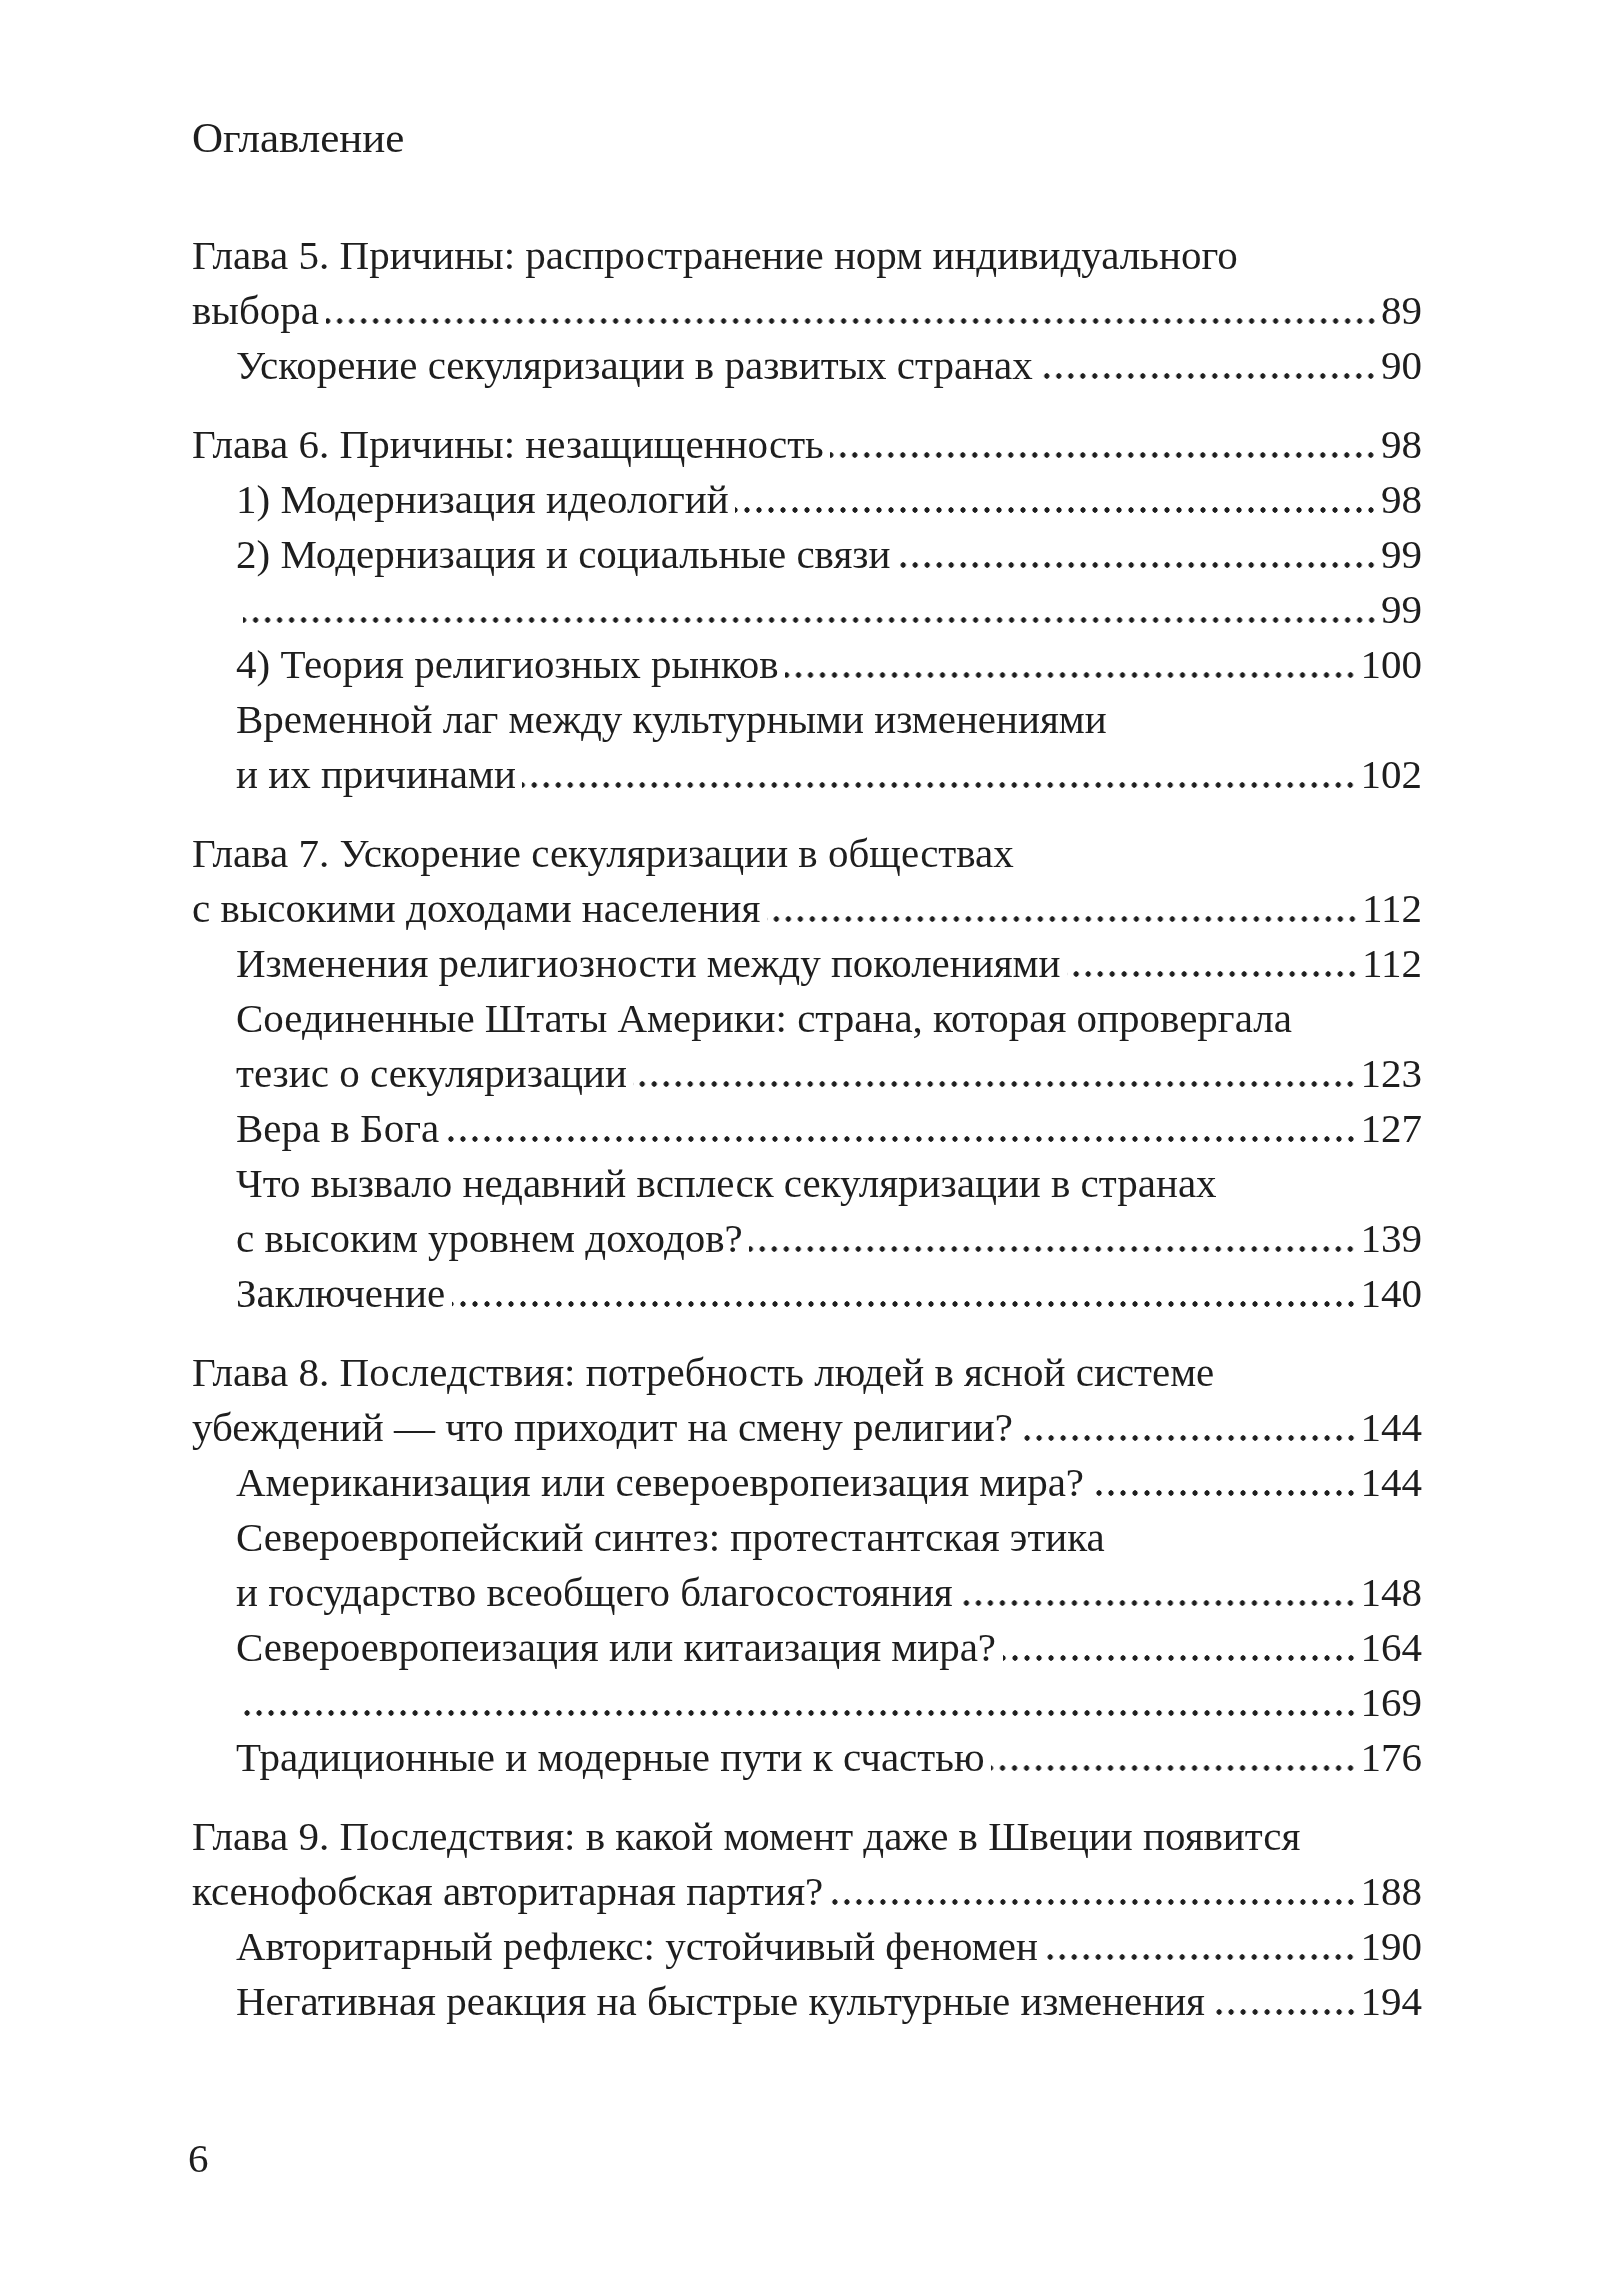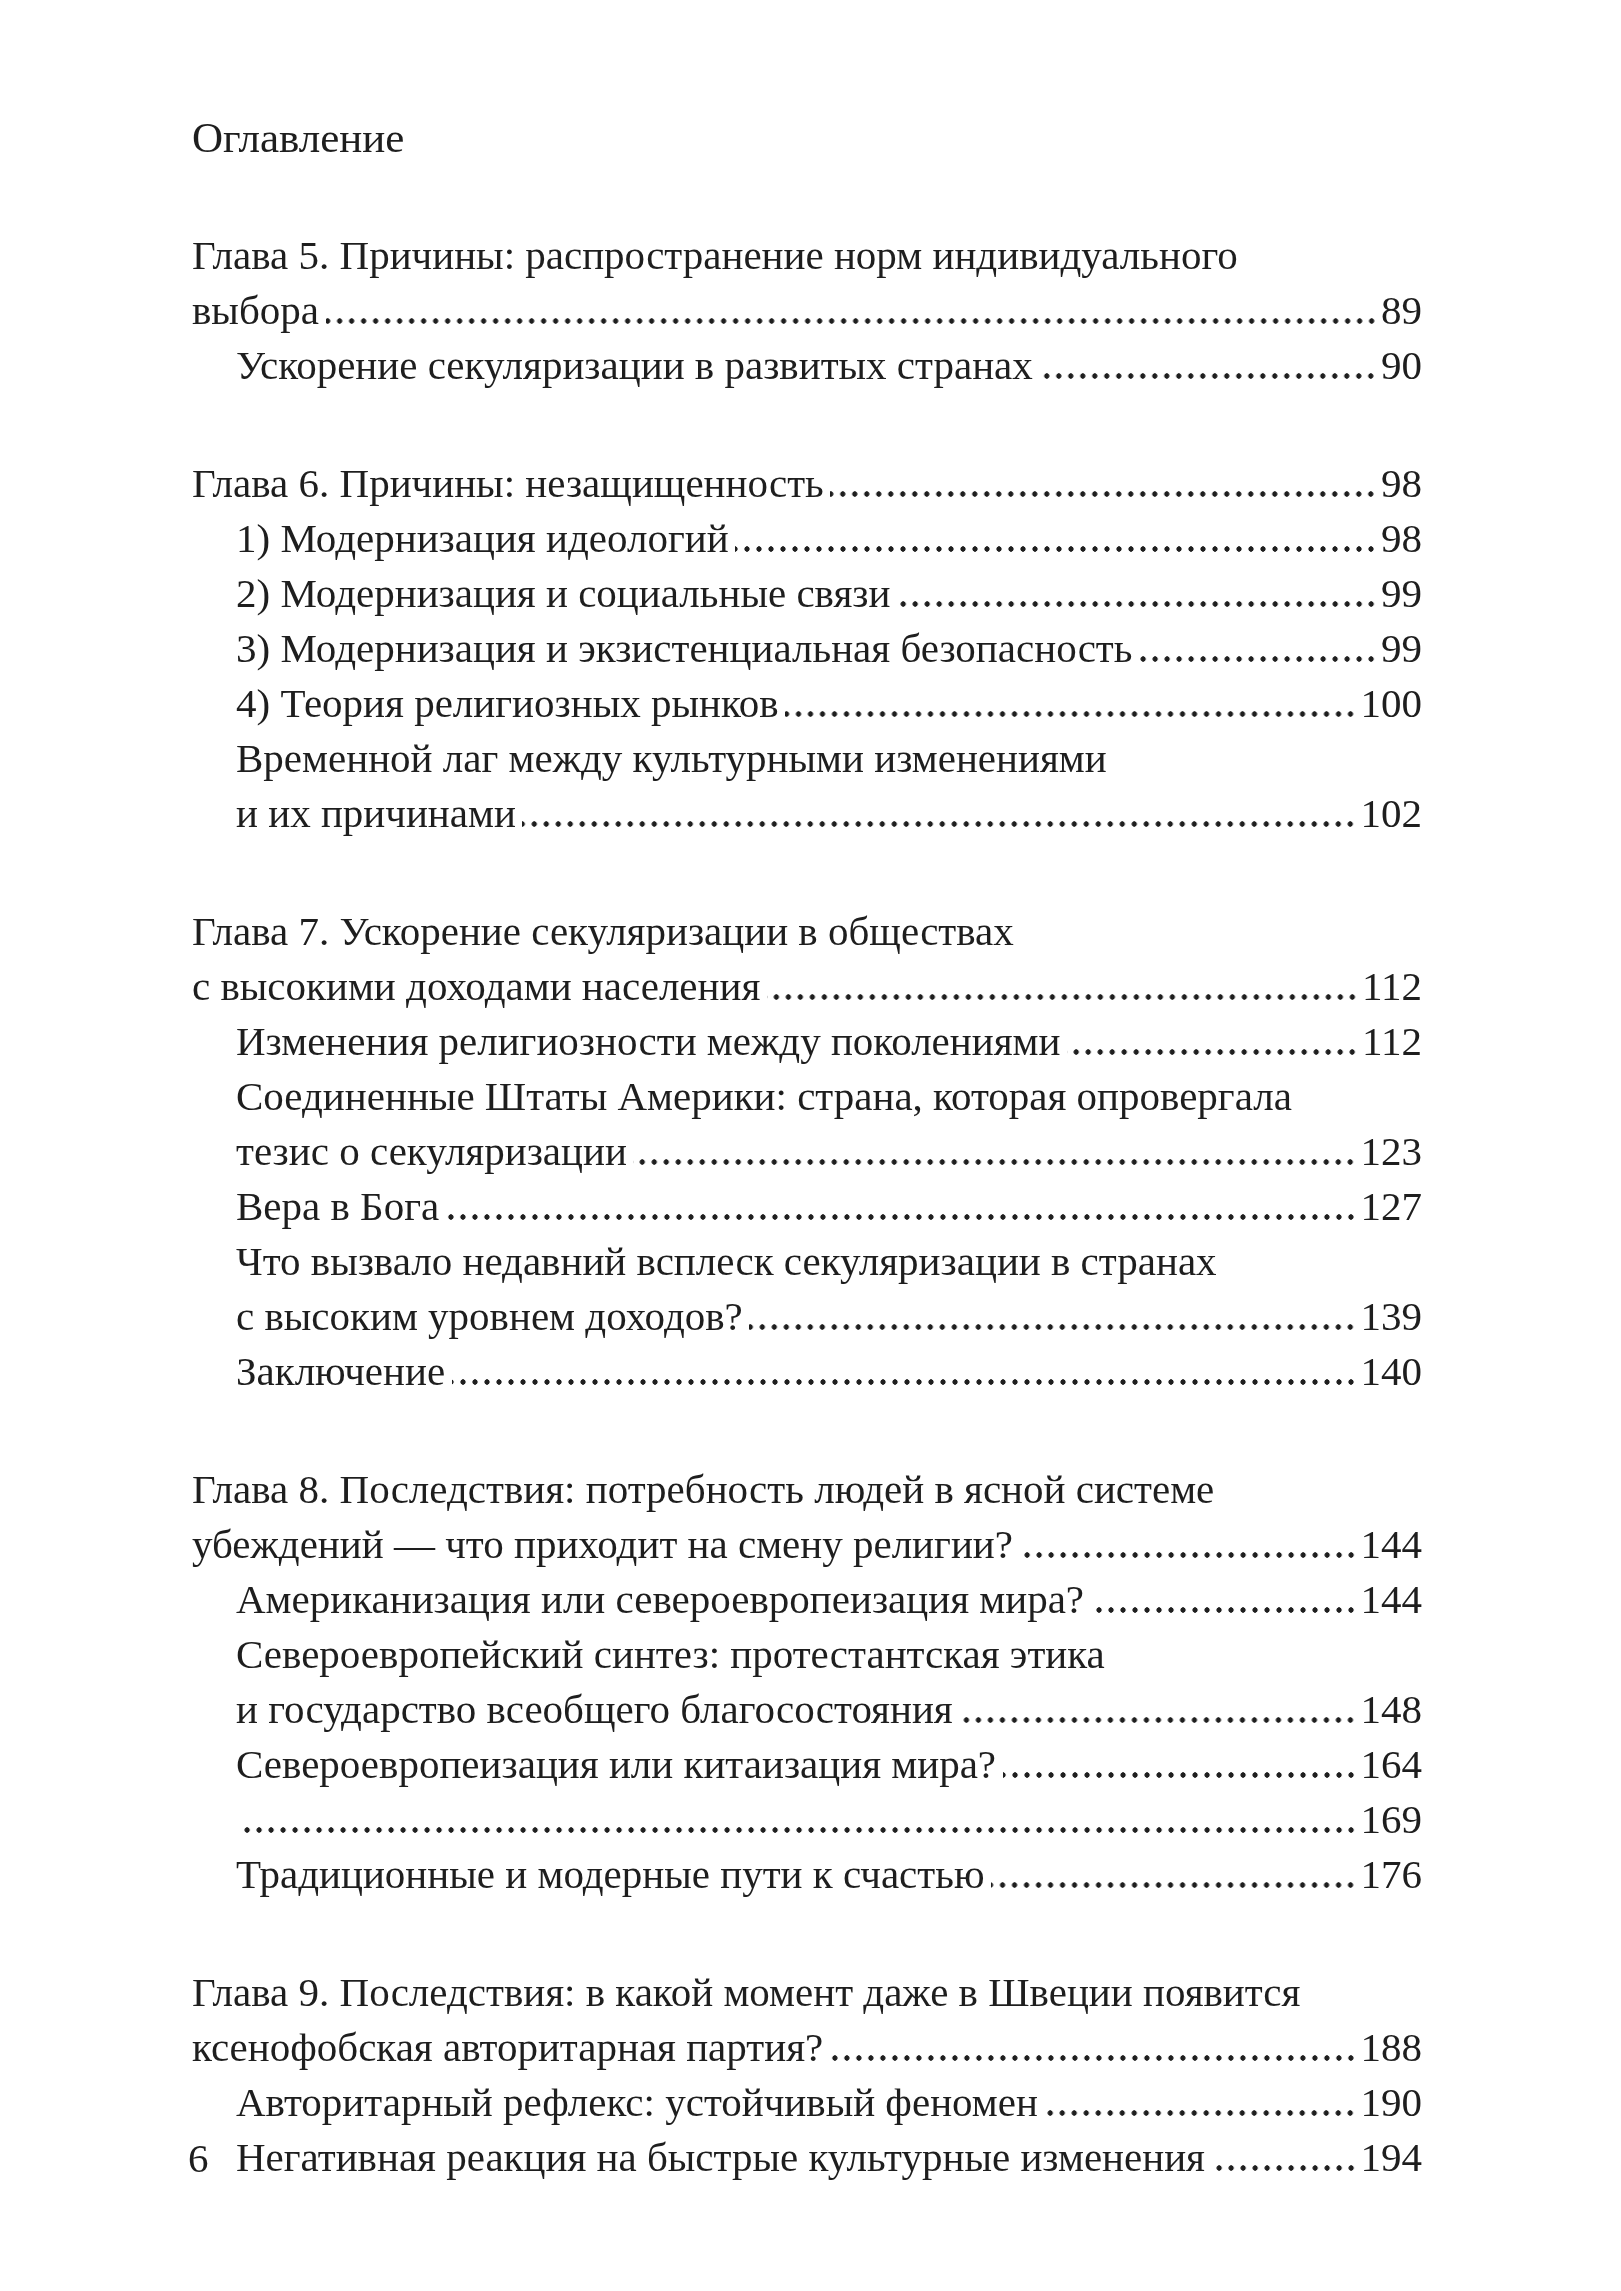--- a/index.html
+++ b/index.html
@@ -24,21 +24,21 @@
     line-height: 47px;
     white-space: nowrap;
   }
   .toc {
     position: absolute;
     left: 192px;
     top: 228px;
     width: 1230px;
   }
   .group { margin-top: 0; }
-  .group + .group { margin-top: 63px; }
+  .group + .group { margin-top: 24px; }
   .entry.sub { padding-left: 44px; }
   .line {
     font-size: 41px;
     line-height: 55px;
     white-space: nowrap;
   }
   .line.last {
     display: flex;
     align-items: baseline;
   }
@@ -110,21 +110,20 @@
         </div>
         <div class="entry sub">
           <div class="line last">
             <span class="t">2) Модернизация и социальные связи</span>
             <span class="dots"></span>
             <span class="pg">99</span>
           </div>
         </div>
         <div class="entry sub">
           <div class="line last">
-            <span class="t">3) Модернизация и экзистенциальная безопасность</span>
             <span class="dots"></span>
             <span class="pg">99</span>
           </div>
         </div>
         <div class="entry sub">
           <div class="line last">
             <span class="t">4) Теория религиозных рынков</span>
             <span class="dots"></span>
             <span class="pg">100</span>
           </div>

